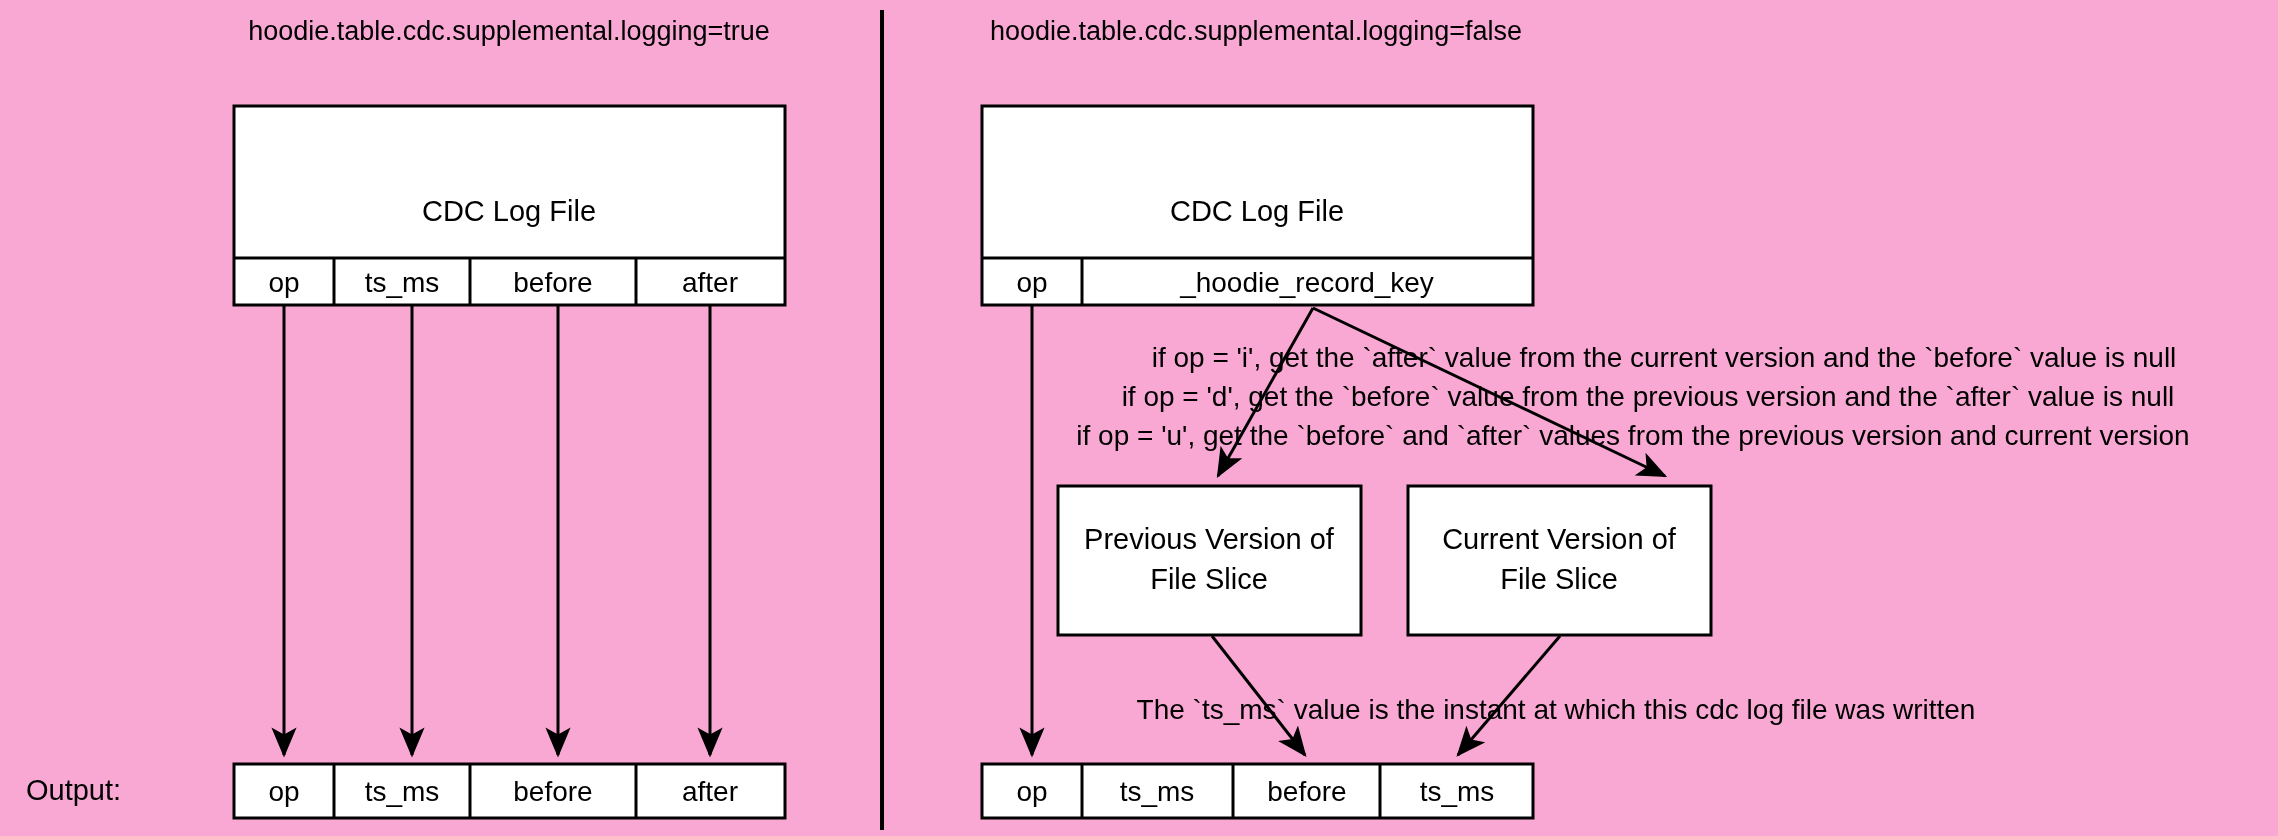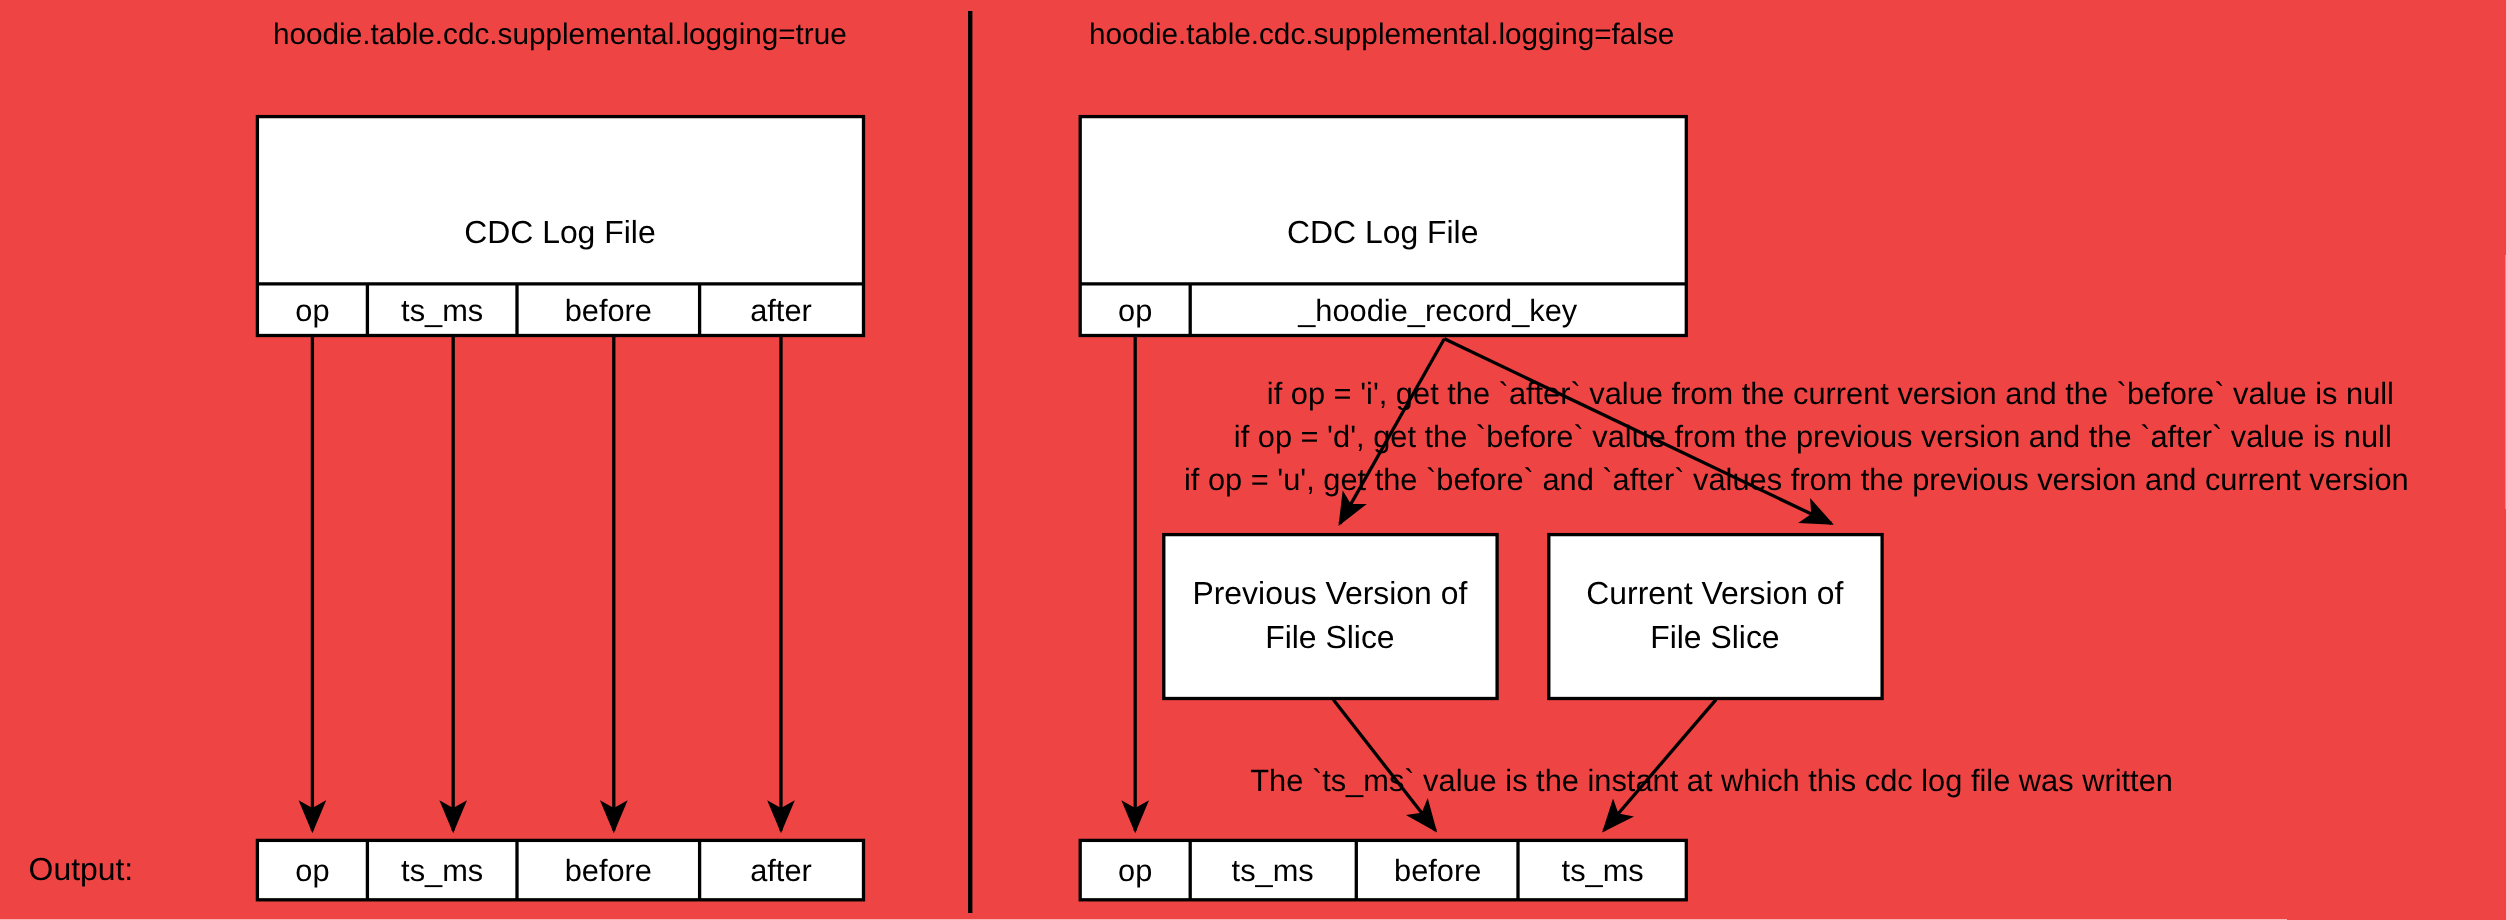--- a/index.html
+++ b/index.html
@@ -8,21 +8,21 @@
     background: #ffffff;
   }
   body {
     font-family: "Liberation Sans", sans-serif;
     color: #000000;
   }
   #stage {
     position: relative;
     width: 2278px;
     height: 836px;
-    background: #ef4444;
+    background: #f9a8d4;
     overflow: hidden;
   }
   #stage svg {
     position: absolute;
     top: 0;
     left: 0;
     width: 2278px;
     height: 836px;
   }
   .box-rect {

